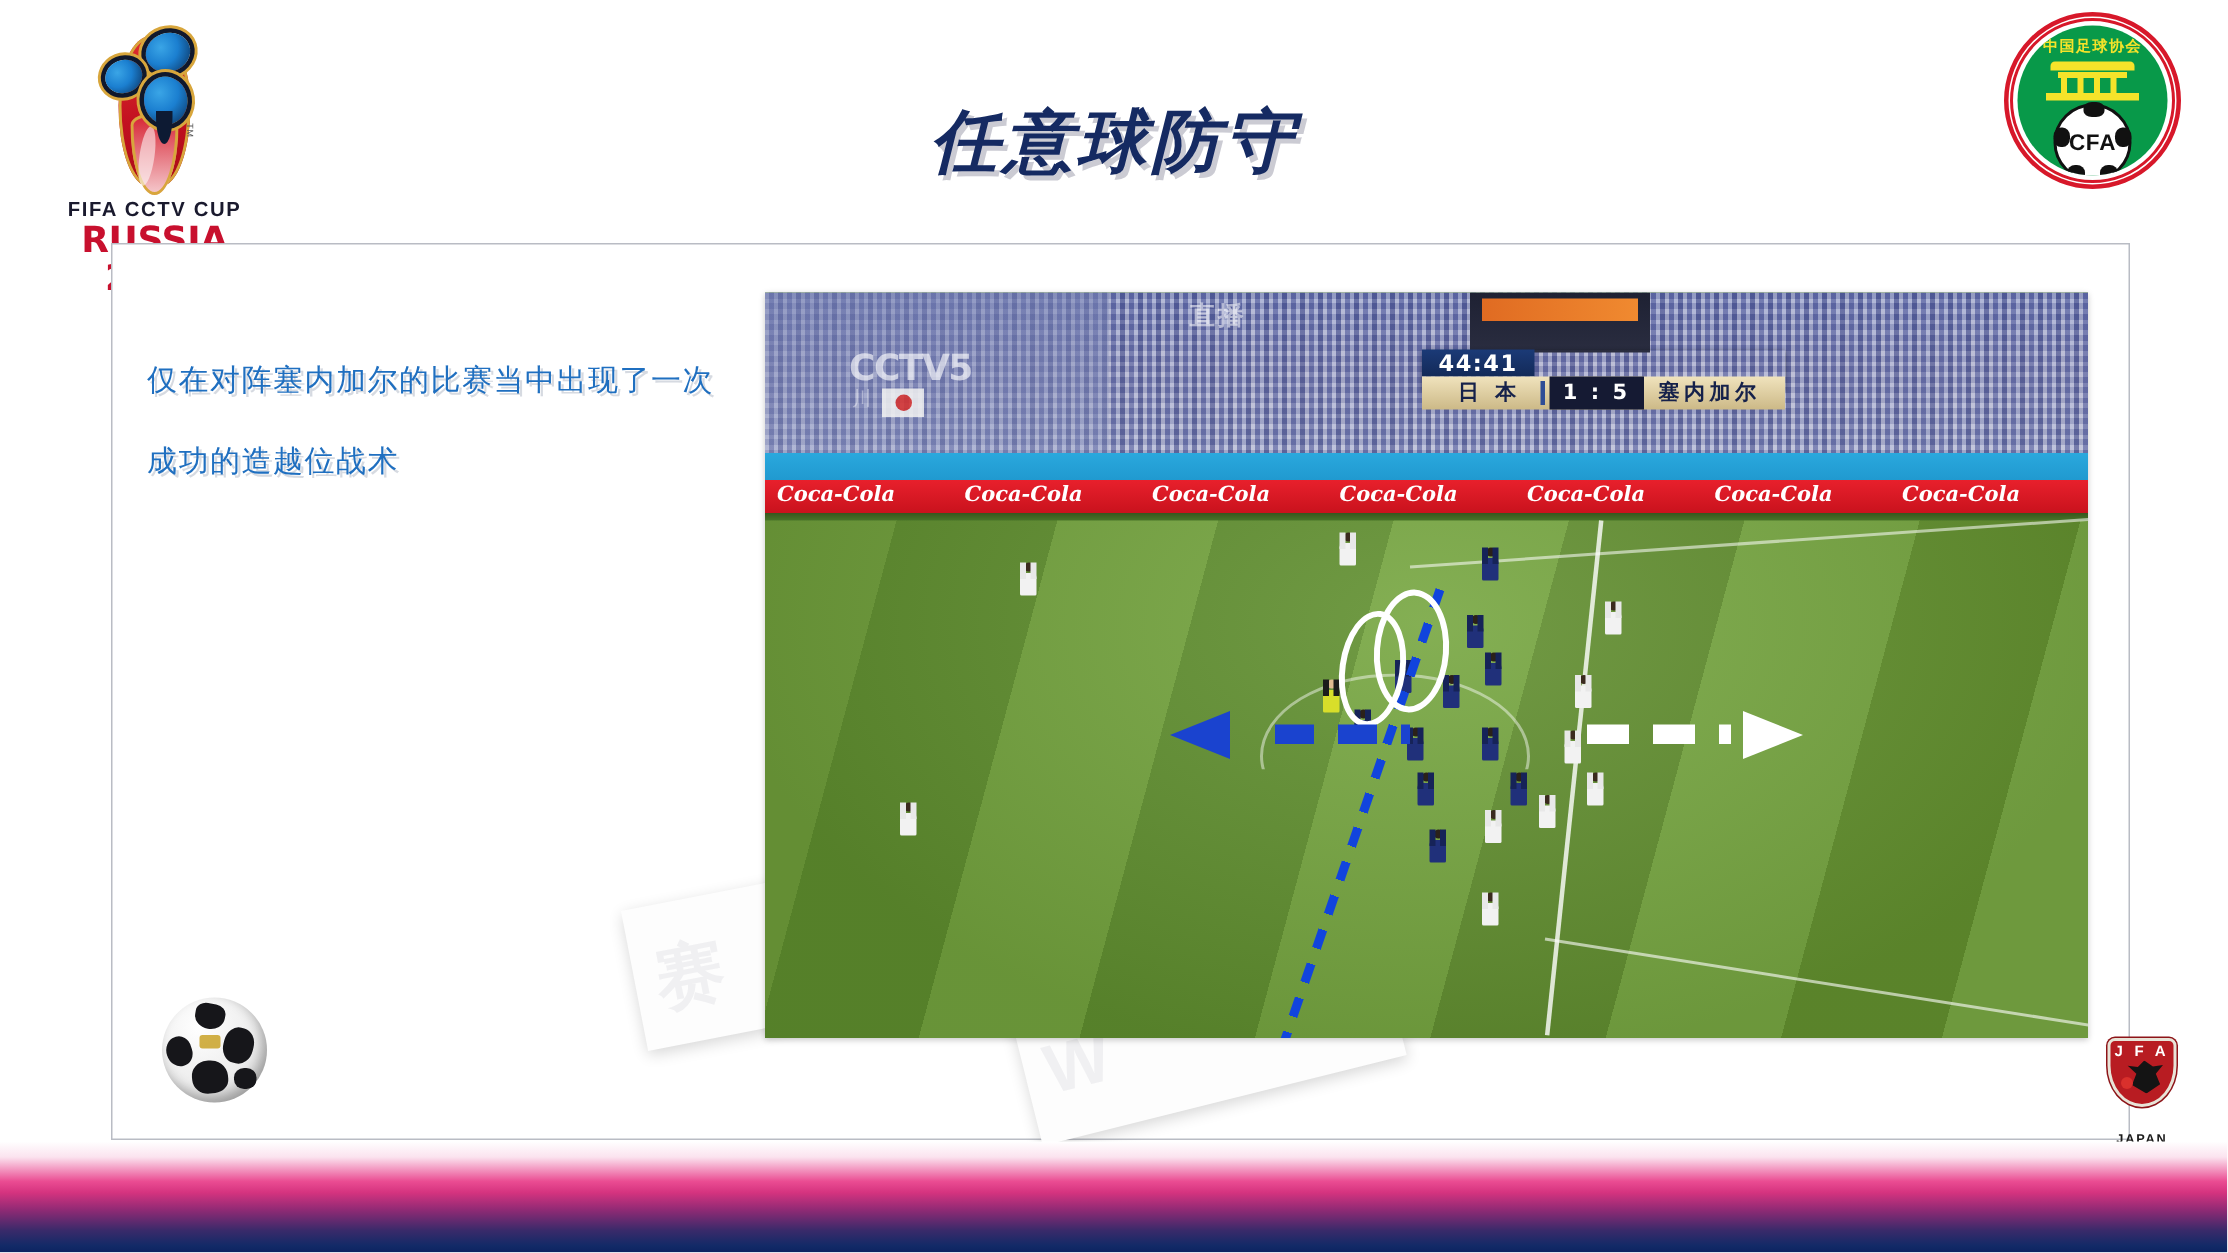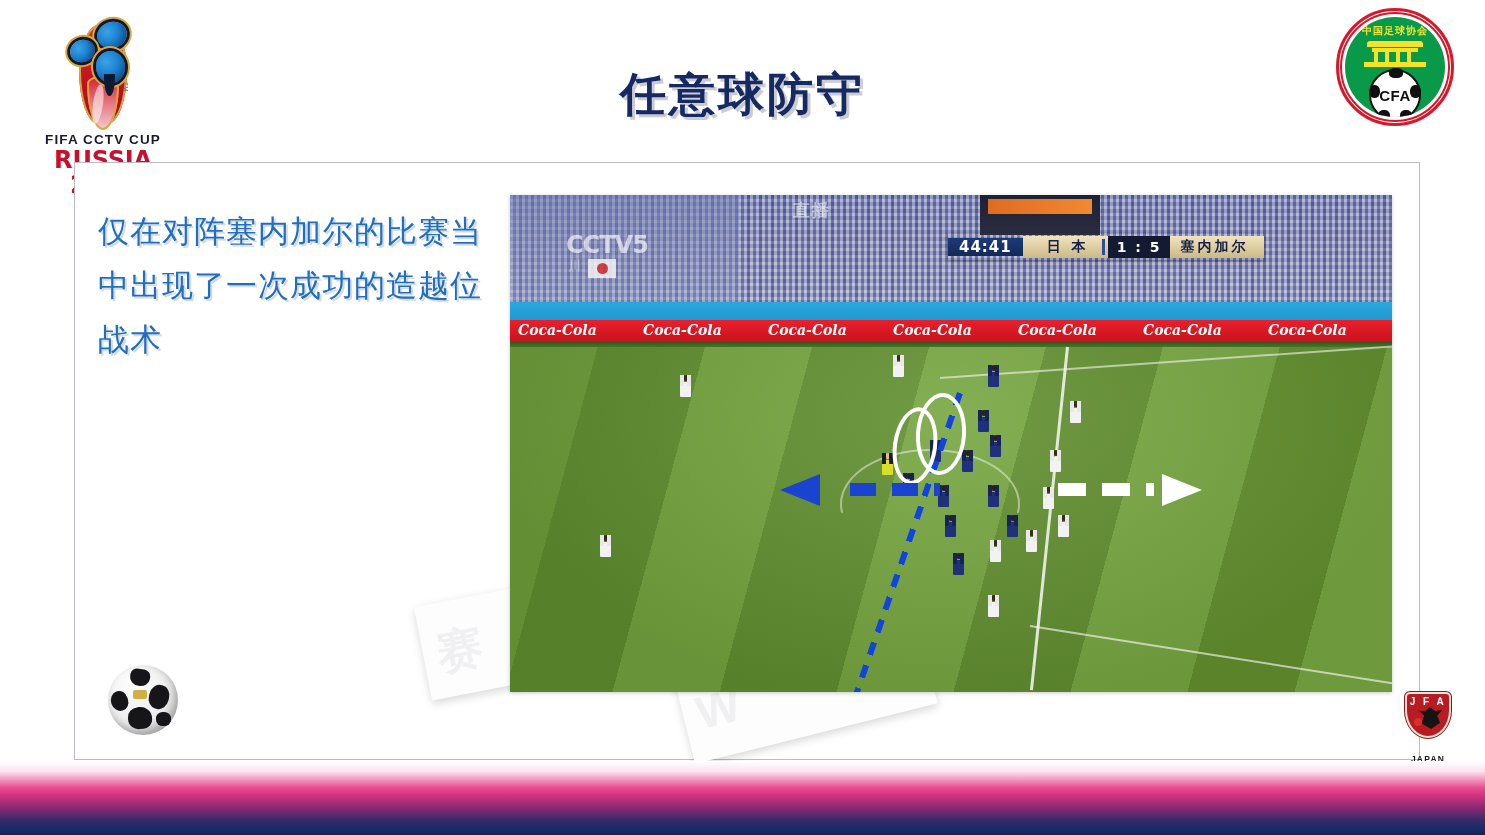--- a/index.html
+++ b/index.html
@@ -101,35 +101,36 @@
   }
 
   
   #slide-title {
     position: absolute; left: 0; right: 0; top: 64px;
     text-align: center;
     font-size: 46px; font-weight: 800; letter-spacing: 3px;
     color: #152a62;
     text-shadow: 3px 3px 0 rgba(160,160,175,.55);
     font-family: "DejaVu Sans", sans-serif;
+    font-style: italic;
   }
 
   
   #content-box {
     position: absolute; left: 74px; top: 162px;
     width: 1346px; height: 598px;
     border: 1px solid #b9bcc4;
     background: #ffffff;
   }
 
   
   #body-text {
-    position: absolute; left: 98px; top: 204px;
+    position: absolute; left: 98px; top: 226px;
     width: 390px;
-    font-size: 31px; line-height: 54px; font-weight: 500;
+    font-size: 20px; line-height: 54px; font-weight: 500;
     color: #1f6fc0;
     text-shadow: 2px 2px 0 rgba(200,205,215,.75);
     font-family: "DejaVu Sans", sans-serif;
     letter-spacing: 1px;
   }
 
   
   .deco-card {
     position: absolute;
     background: #fdfdfd;
@@ -256,23 +257,24 @@
   .sen .p-legs:before, .sen .p-legs:after { background:#e8e8e8; }
   .sen .p-head { background:#3a2a1e; }
   
   .ref .p-body { background:#d8de2a; height:15px; }
   .ref .p-legs:before, .ref .p-legs:after { background:#1c1c1c; }
   .ref .p-head { background:#e0bb92; }
 
   
   #scoreboard {
     position:absolute; left:438px; top:38px; height:27px;
-    display:flex; align-items:center;
+    display:flex; align-items:flex-start;
     font-family:"DejaVu Sans", sans-serif;
     box-shadow: 0 1px 3px rgba(0,0,0,.4);
+    flex-direction: column;
   }
   #sb-clock {
     background: linear-gradient(180deg,#1b3a77,#132a58);
     color:#ffffff; font-size:15px; font-weight:700;
     padding: 0 11px; display:flex; align-items:center; letter-spacing:1px;
   }
   #sb-gold {
     background: linear-gradient(180deg,#f0e3bd,#ccb987);
     display:flex; align-items:center; padding:0 6px 0 14px;
   }

